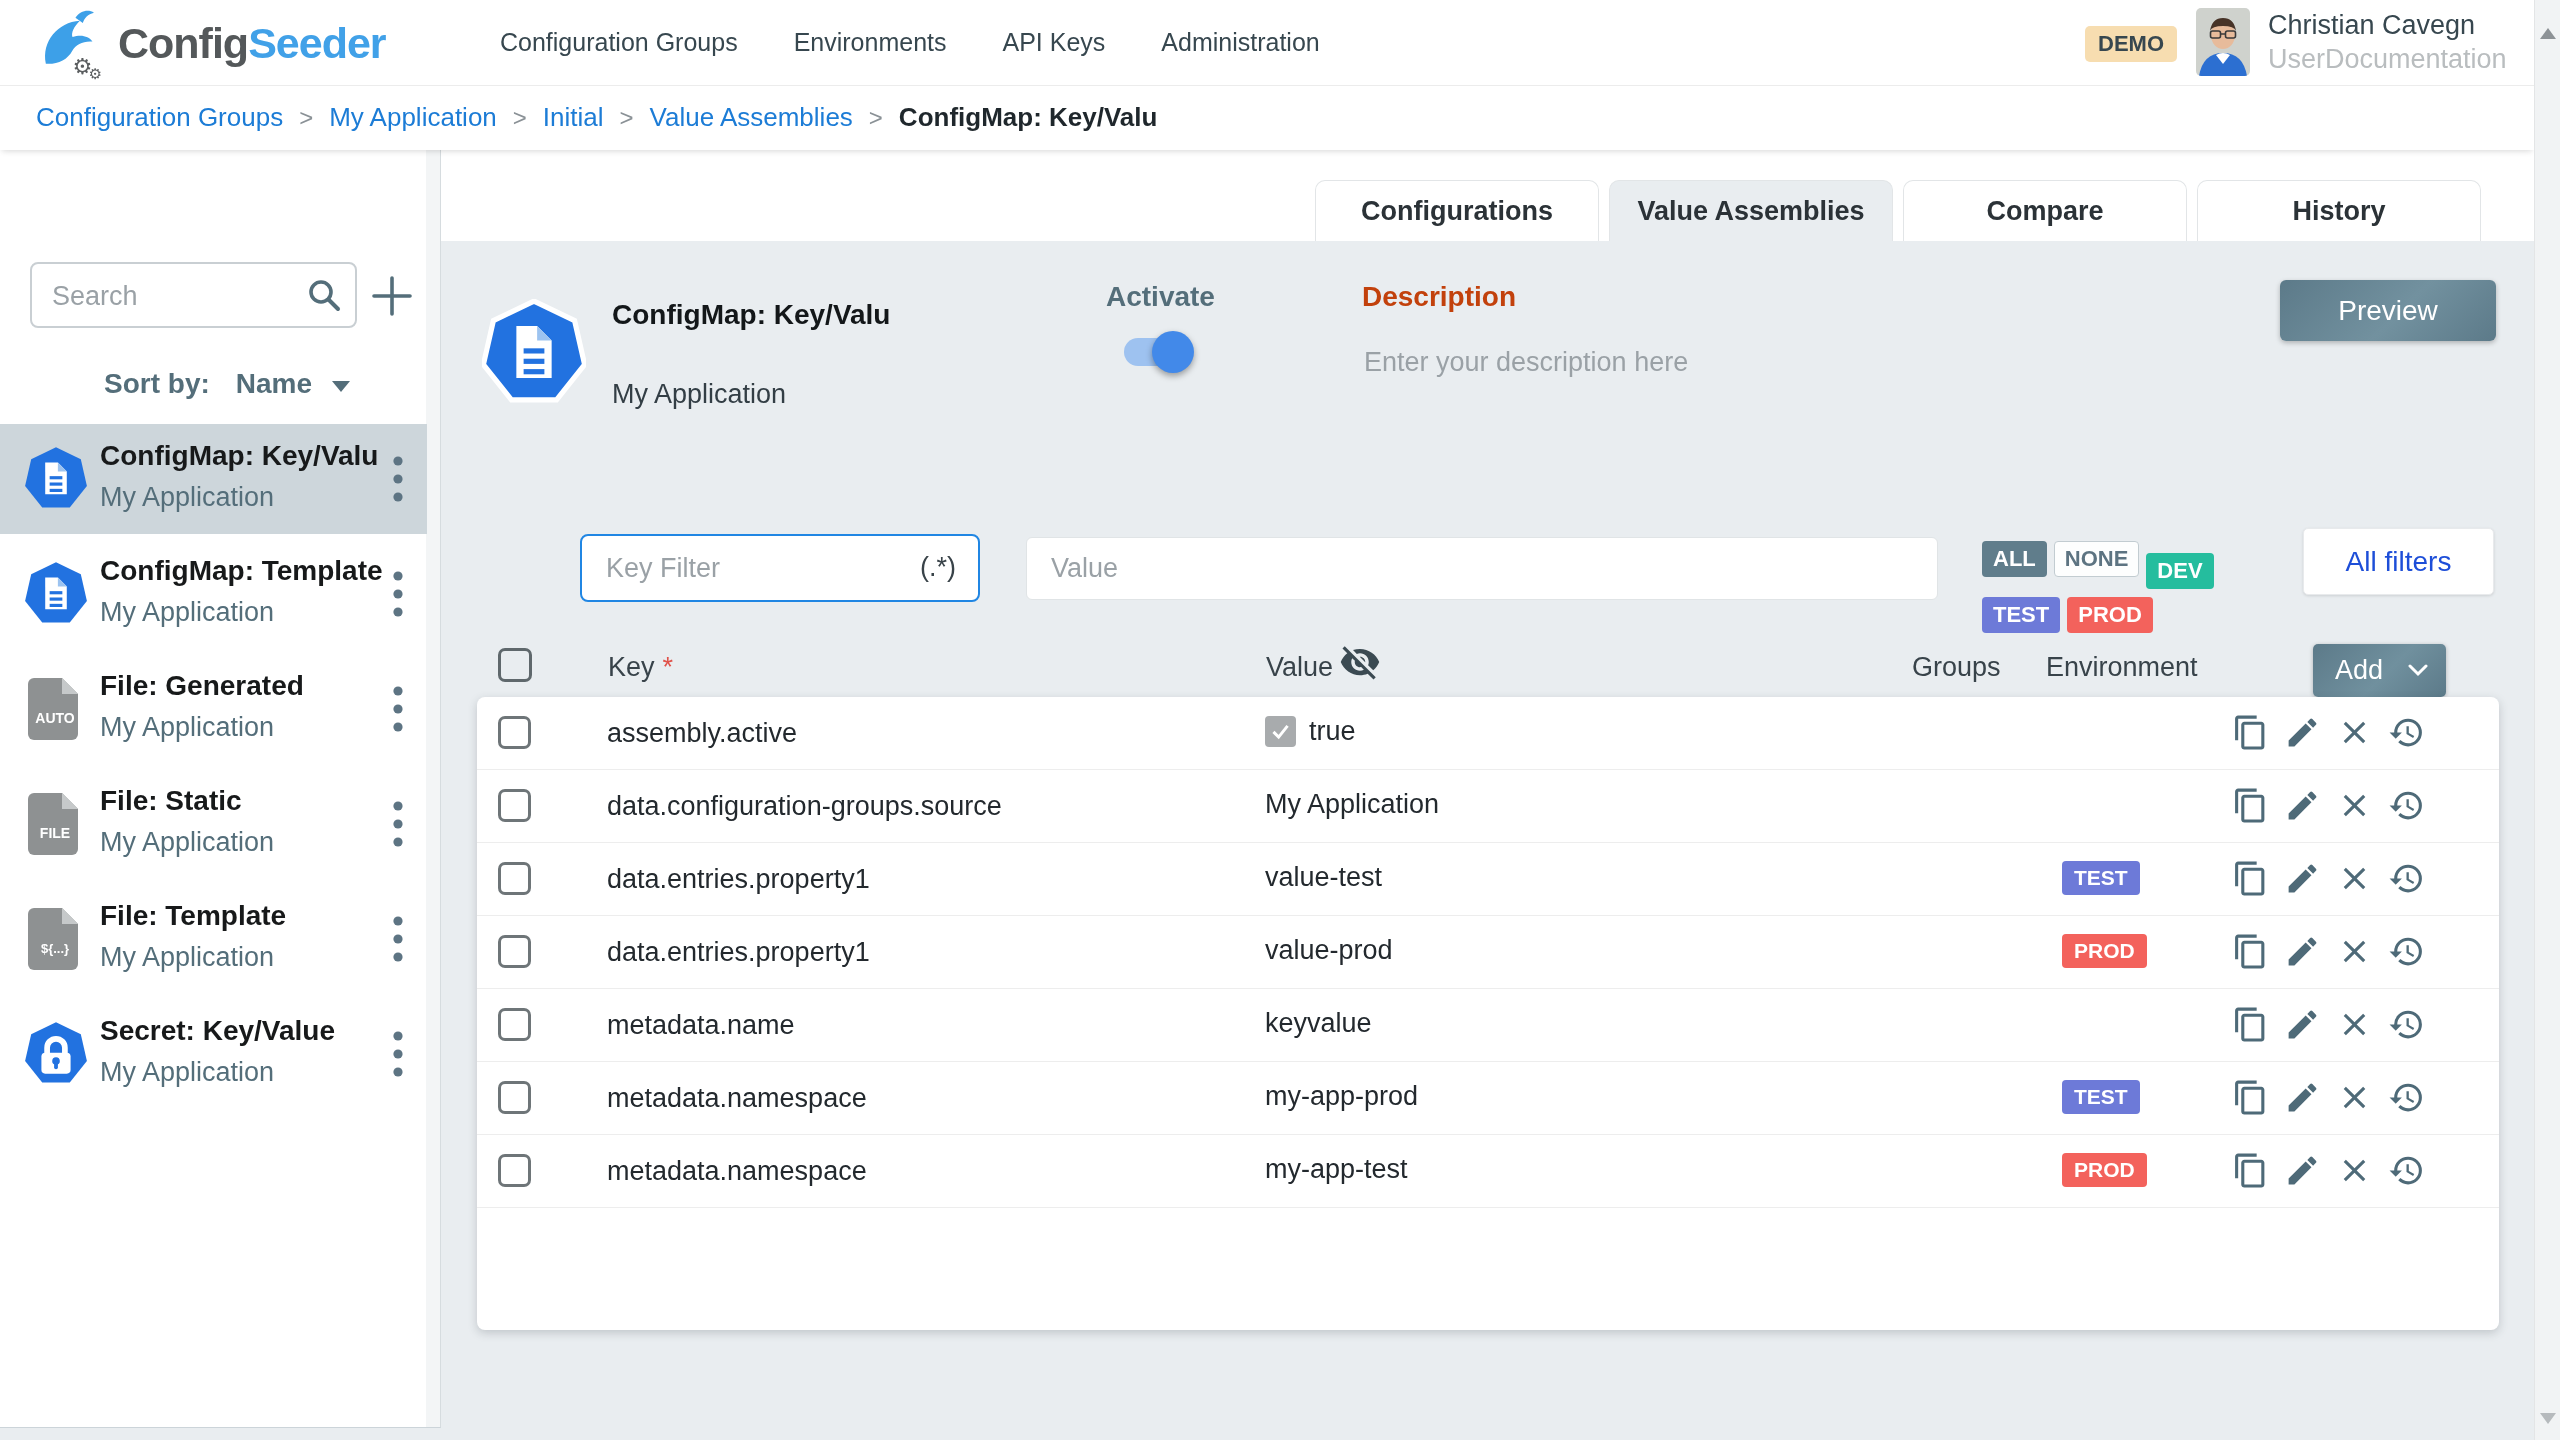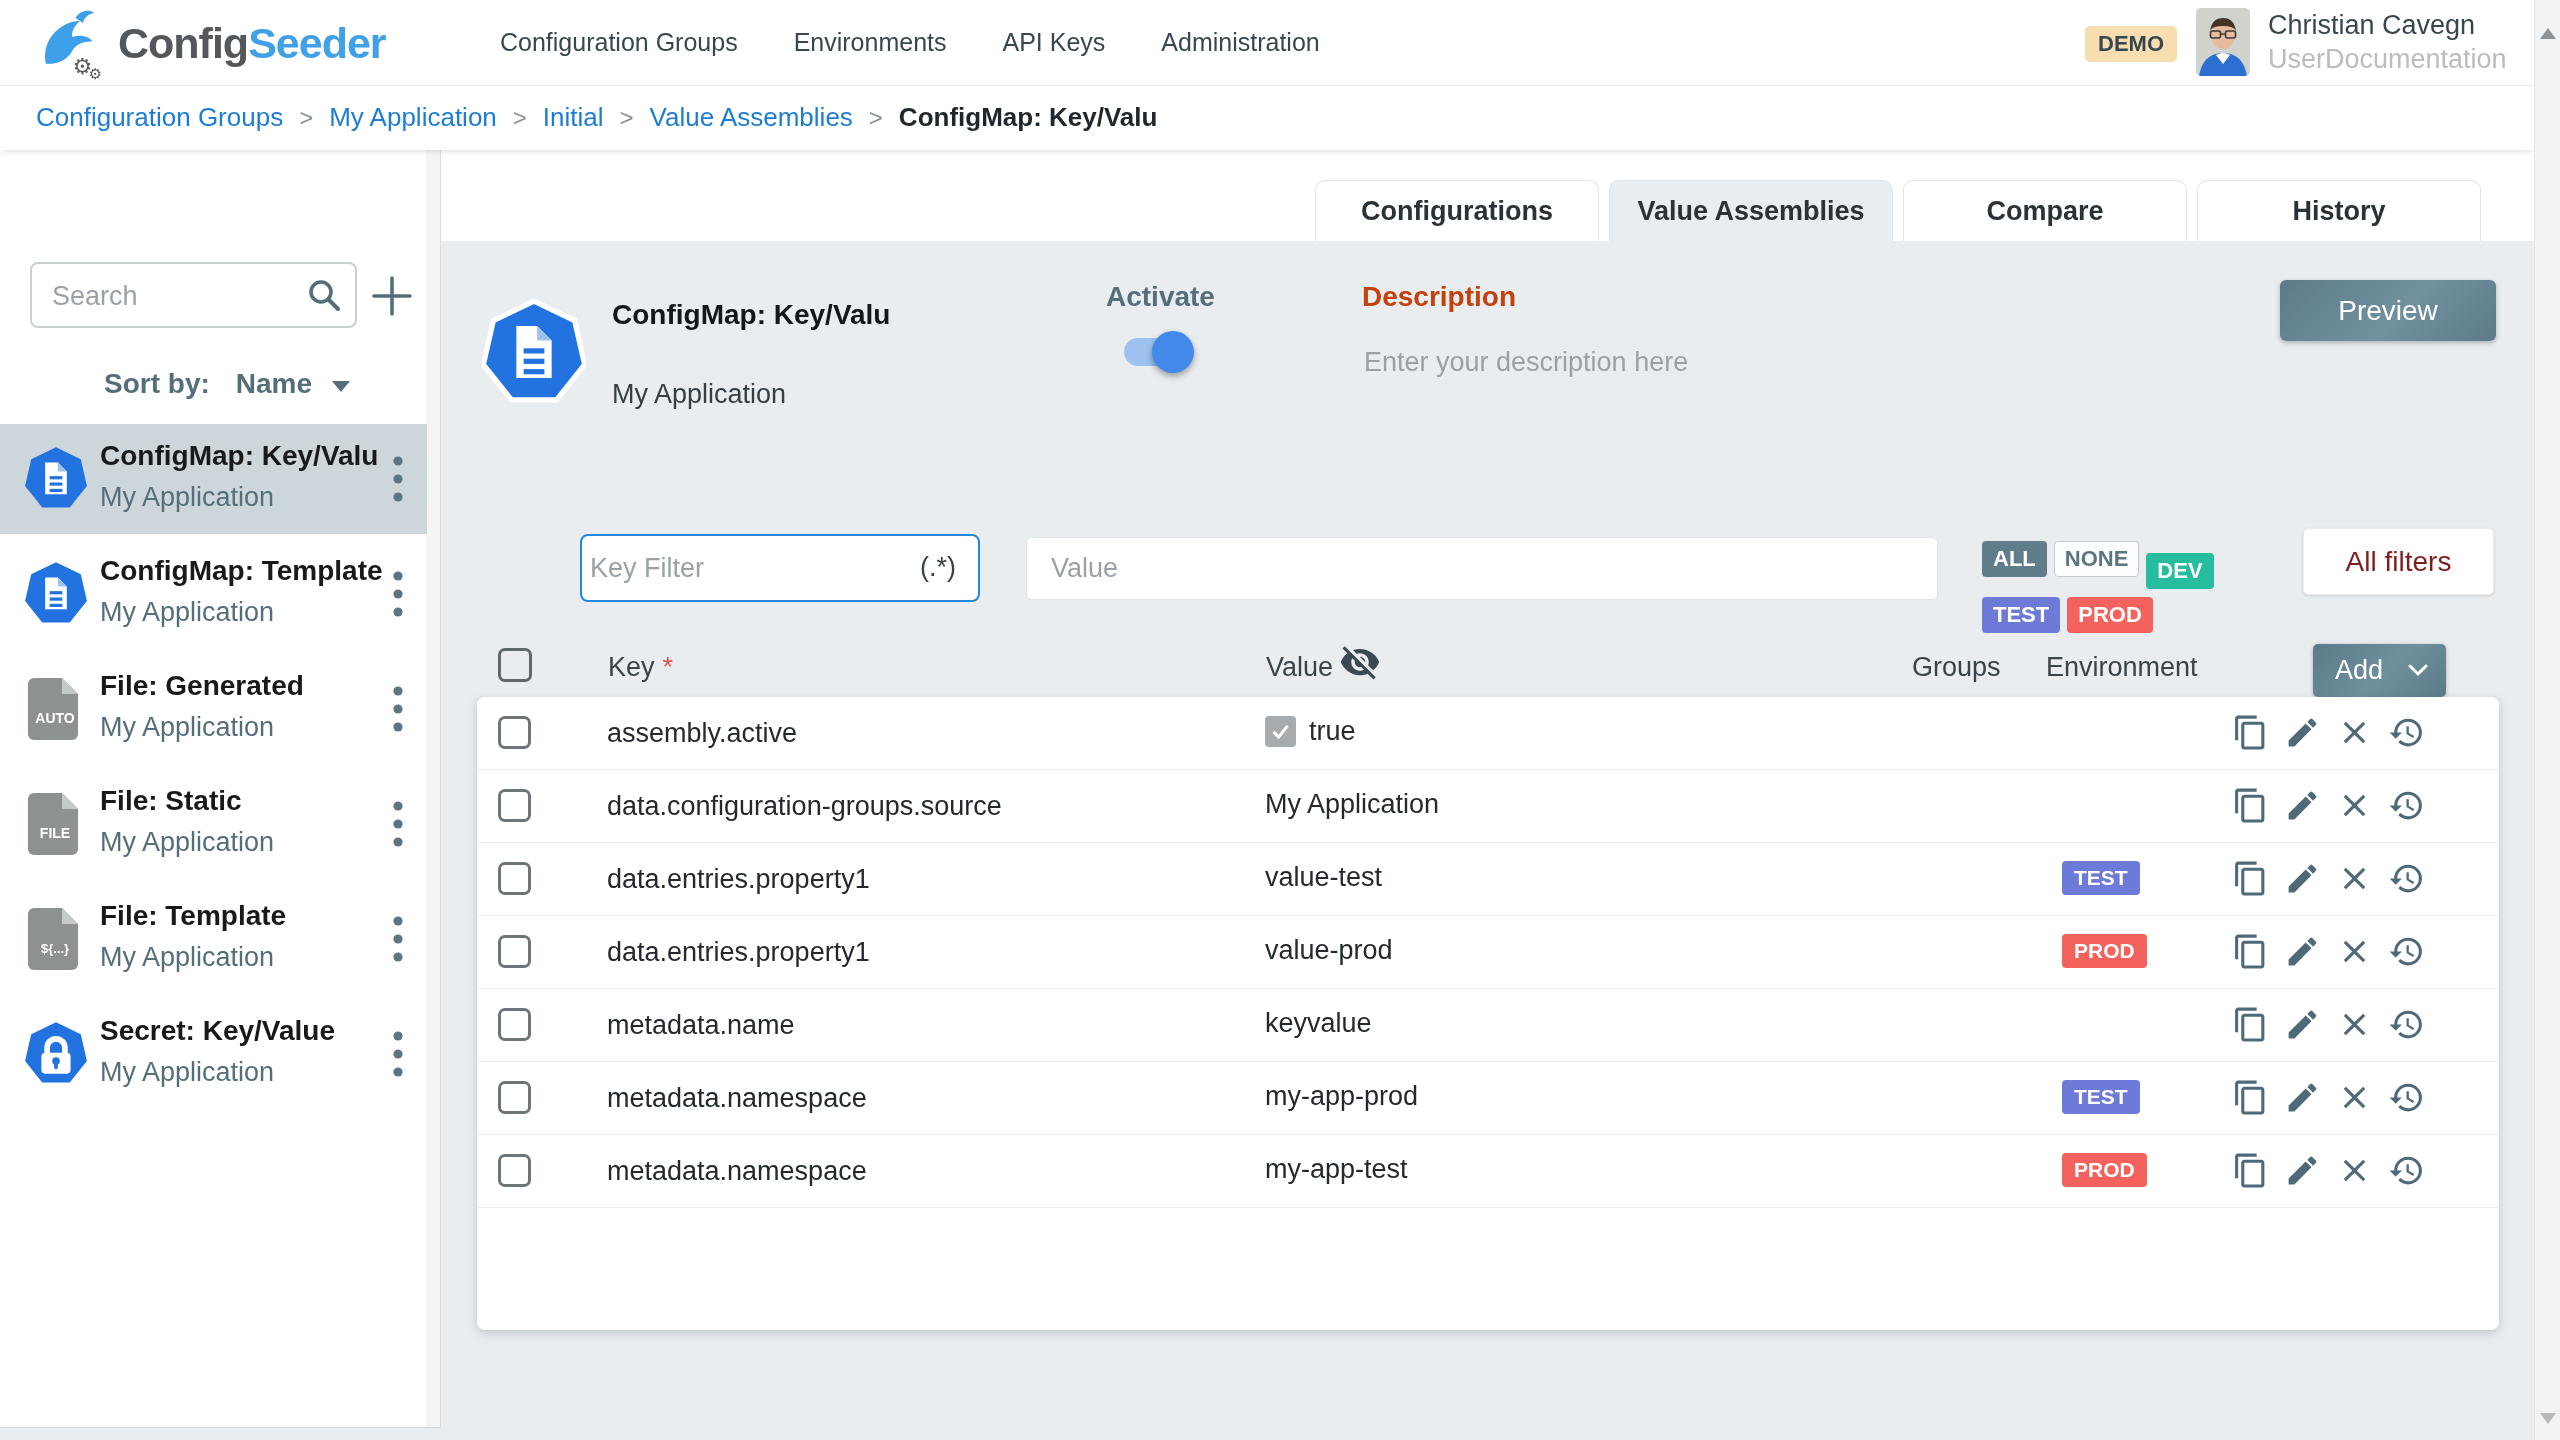--- a/index.html
+++ b/index.html
@@ -67,34 +67,34 @@
   .toggle{position:absolute;left:683px;top:88px;width:72px;height:48px;cursor:pointer;}
   .toggle-track{position:absolute;left:0;top:9px;width:64px;height:28px;border-radius:14px;background:#9ec2f0;}
   .toggle-thumb{position:absolute;left:28px;top:2px;width:42px;height:42px;border-radius:50%;background:#4289e9;box-shadow:0 3px 6px rgba(0,0,0,.35);}
   .desc-label{position:absolute;left:921px;top:40px;font-size:28px;font-weight:bold;color:#c2410c;}
   .desc-input{position:absolute;left:921px;top:100px;width:560px;height:40px;border:none;outline:none;background:transparent;font-size:27px;color:#333;font-family:inherit;}
   .desc-input::placeholder{color:#9aa1a6;}
   .preview-button{position:absolute;left:1839px;top:39px;width:216px;height:61px;border-radius:6px;background:linear-gradient(135deg,#5c7a89 0%,#72919f 55%,#5c7a89 100%);color:#fff;font-size:28px;display:flex;align-items:center;justify-content:center;box-shadow:0 2px 5px rgba(0,0,0,.25);cursor:pointer;}
 
   
   .key-filter{position:absolute;left:139px;top:293px;width:400px;height:68px;background:#fff;border:2px solid #2086e3;border-radius:8px;box-sizing:border-box;}
-  .key-filter input{position:absolute;left:0;top:0;width:280px;height:62px;border:none;outline:none;font-size:27px;padding-left:8px;background:transparent;font-family:inherit;}
+  .key-filter input{position:absolute;left:0;top:0;width:280px;height:62px;border:none;outline:none;font-size:27px;padding-left:24px;background:transparent;font-family:inherit;}
   .key-filter input::placeholder{color:#9aa1a6;}
   .key-suffix{position:absolute;right:22px;top:16px;font-size:27px;color:#394349;}
   .value-filter{position:absolute;left:585px;top:296px;width:912px;height:63px;background:#fff;border:1px solid #e0e4e6;border-radius:6px;box-sizing:border-box;}
   .value-filter input{position:absolute;left:0;top:0;width:860px;height:59px;border:none;outline:none;font-size:27px;padding-left:24px;background:transparent;font-family:inherit;}
   .value-filter input::placeholder{color:#9aa1a6;}
   .badges{position:absolute;left:1541px;top:288px;width:310px;display:flex;flex-wrap:wrap;gap:8px 7px;align-content:flex-start;align-items:center;}
   .badge{font-size:22px;font-weight:bold;padding:5px 11px;border-radius:4px;color:#fff;cursor:pointer;}
   .badge-all{background:#607d8b;}
   .badge-none{background:#fdfefe;border:1px solid #c2ccd1;color:#5d7482;padding:4px 10px;}
   .badge-dev{background:#25bd9e;margin-top:24px;}
   .badge-test{background:#6d7ad8;}
   .badge-prod{background:#f3625c;}
-  .all-filters-button{position:absolute;left:1862px;top:287px;width:191px;height:67px;background:#fff;border:1px solid #e8eaec;border-radius:5px;font-size:28px;color:#7f1d1d;display:flex;align-items:center;justify-content:center;box-shadow:0 1px 3px rgba(0,0,0,.12);box-sizing:border-box;cursor:pointer;}
+  .all-filters-button{position:absolute;left:1862px;top:287px;width:191px;height:67px;background:#fff;border:1px solid #e8eaec;border-radius:5px;font-size:28px;color:#1d4ed8;display:flex;align-items:center;justify-content:center;box-shadow:0 1px 3px rgba(0,0,0,.12);box-sizing:border-box;cursor:pointer;}
 
   
   .th-check{position:absolute;left:57px;top:407px;width:34px;height:34px;border:3px solid #5f686c;border-radius:7px;box-sizing:border-box;cursor:pointer;}
   .th-label{position:absolute;top:411px;font-size:27px;color:#38434a;}
   .th-key{left:167px;}
   .th-star{color:#e0524a;margin-left:8px;}
   .th-value{left:825px;}
   .eye-icon{position:absolute;left:898px;top:400px;width:42px;height:42px;}
   .th-secured{left:1471px;}
   .th-env{left:1605px;}

